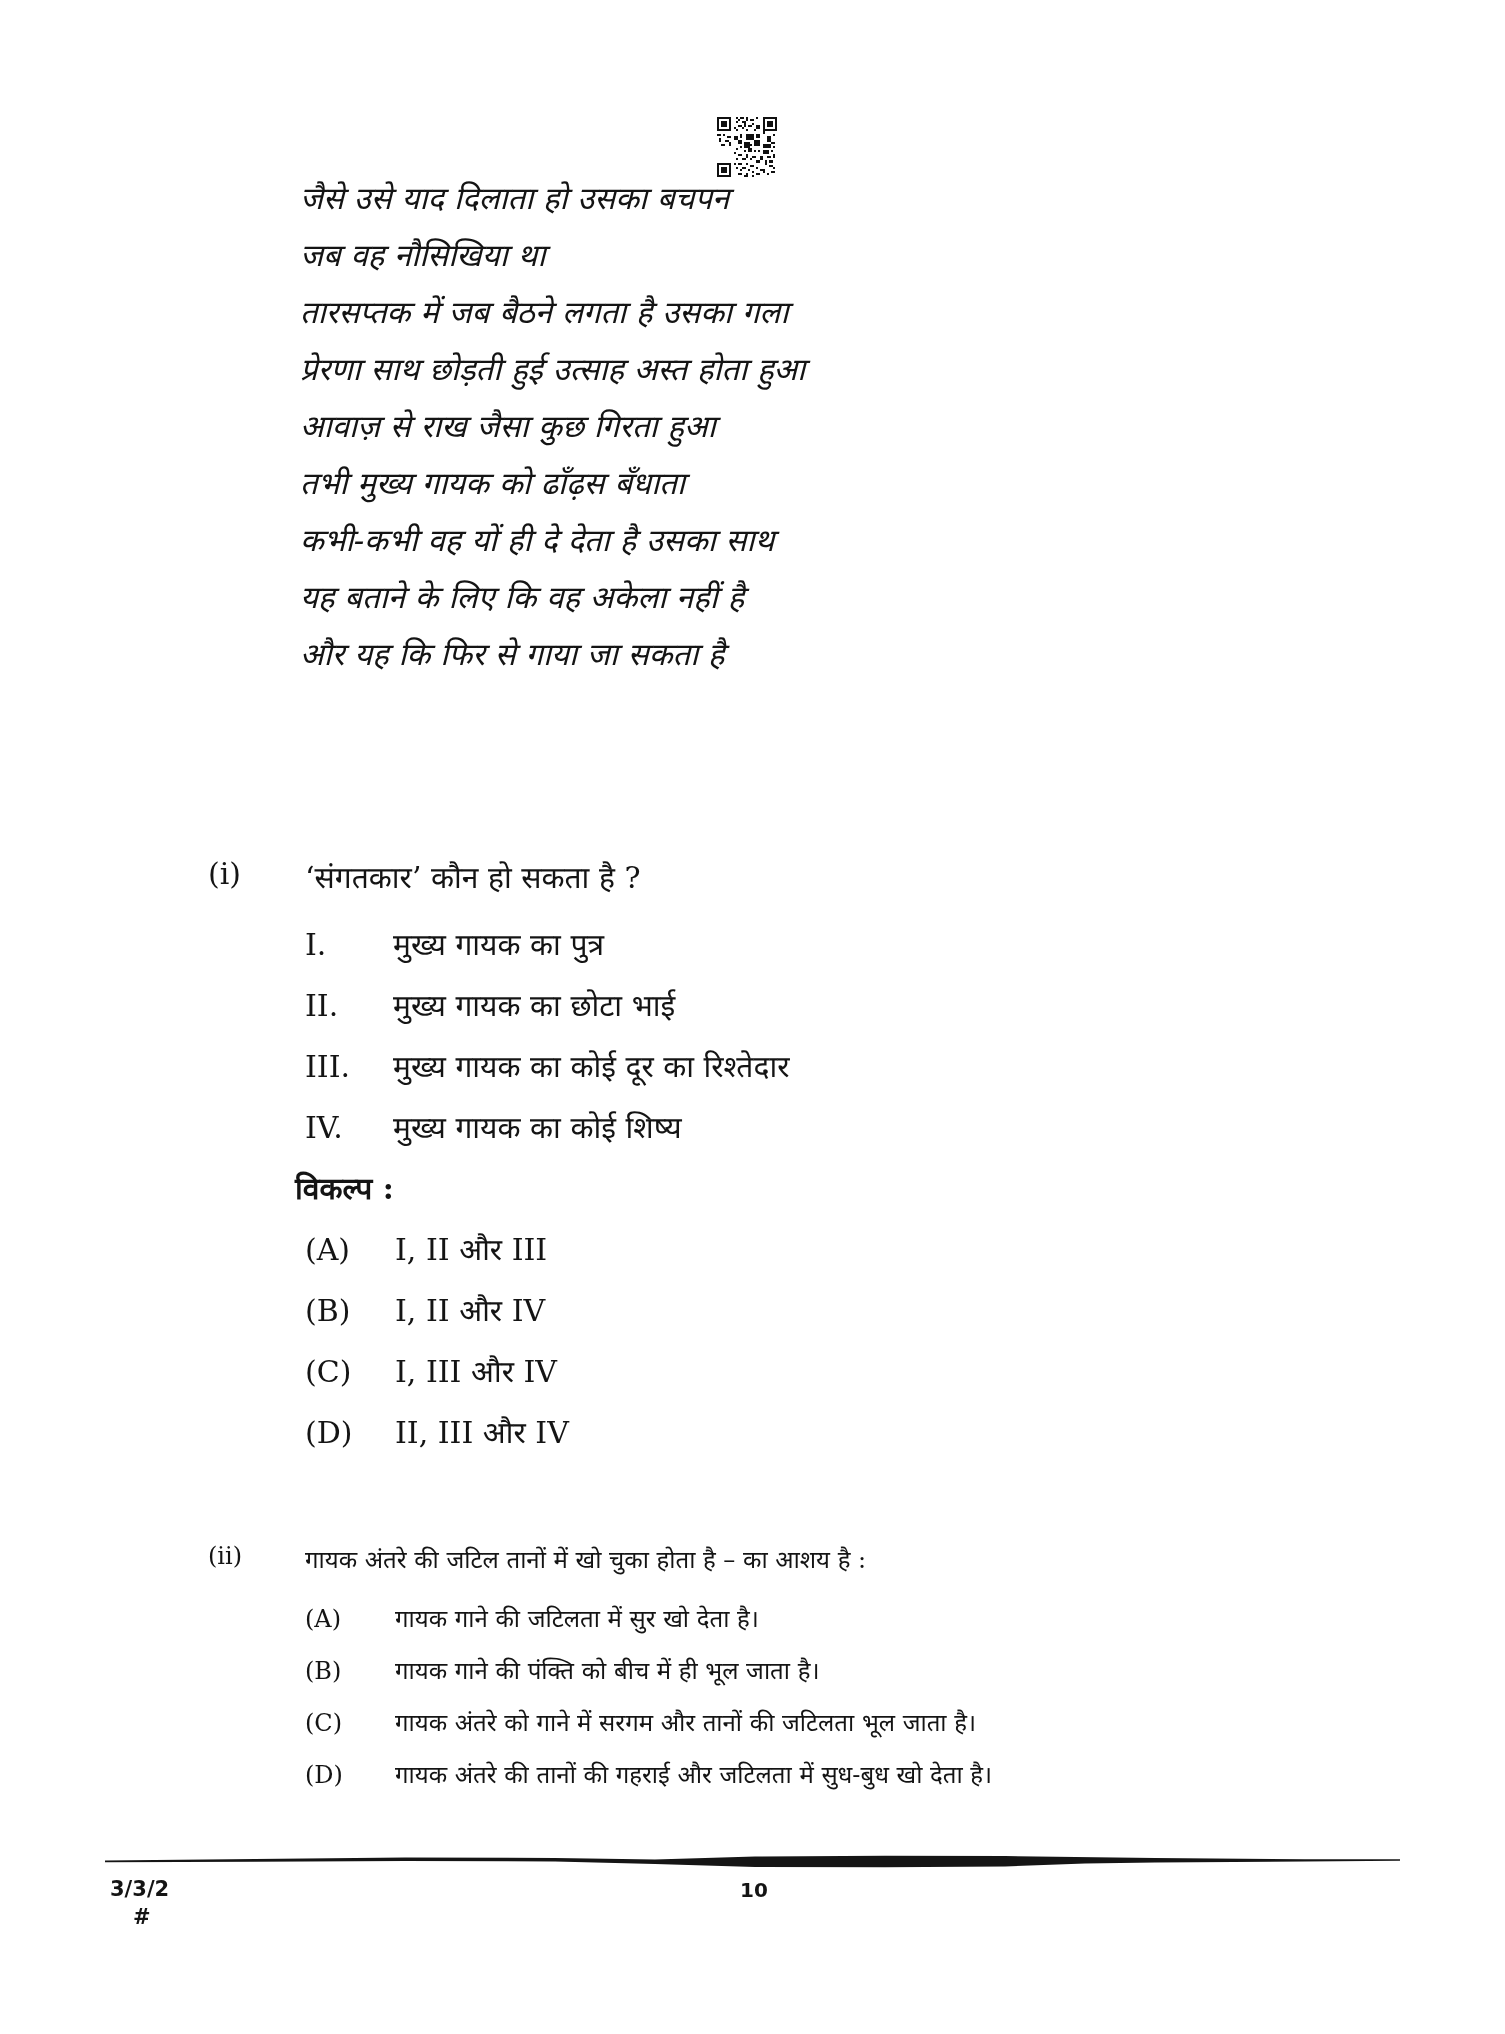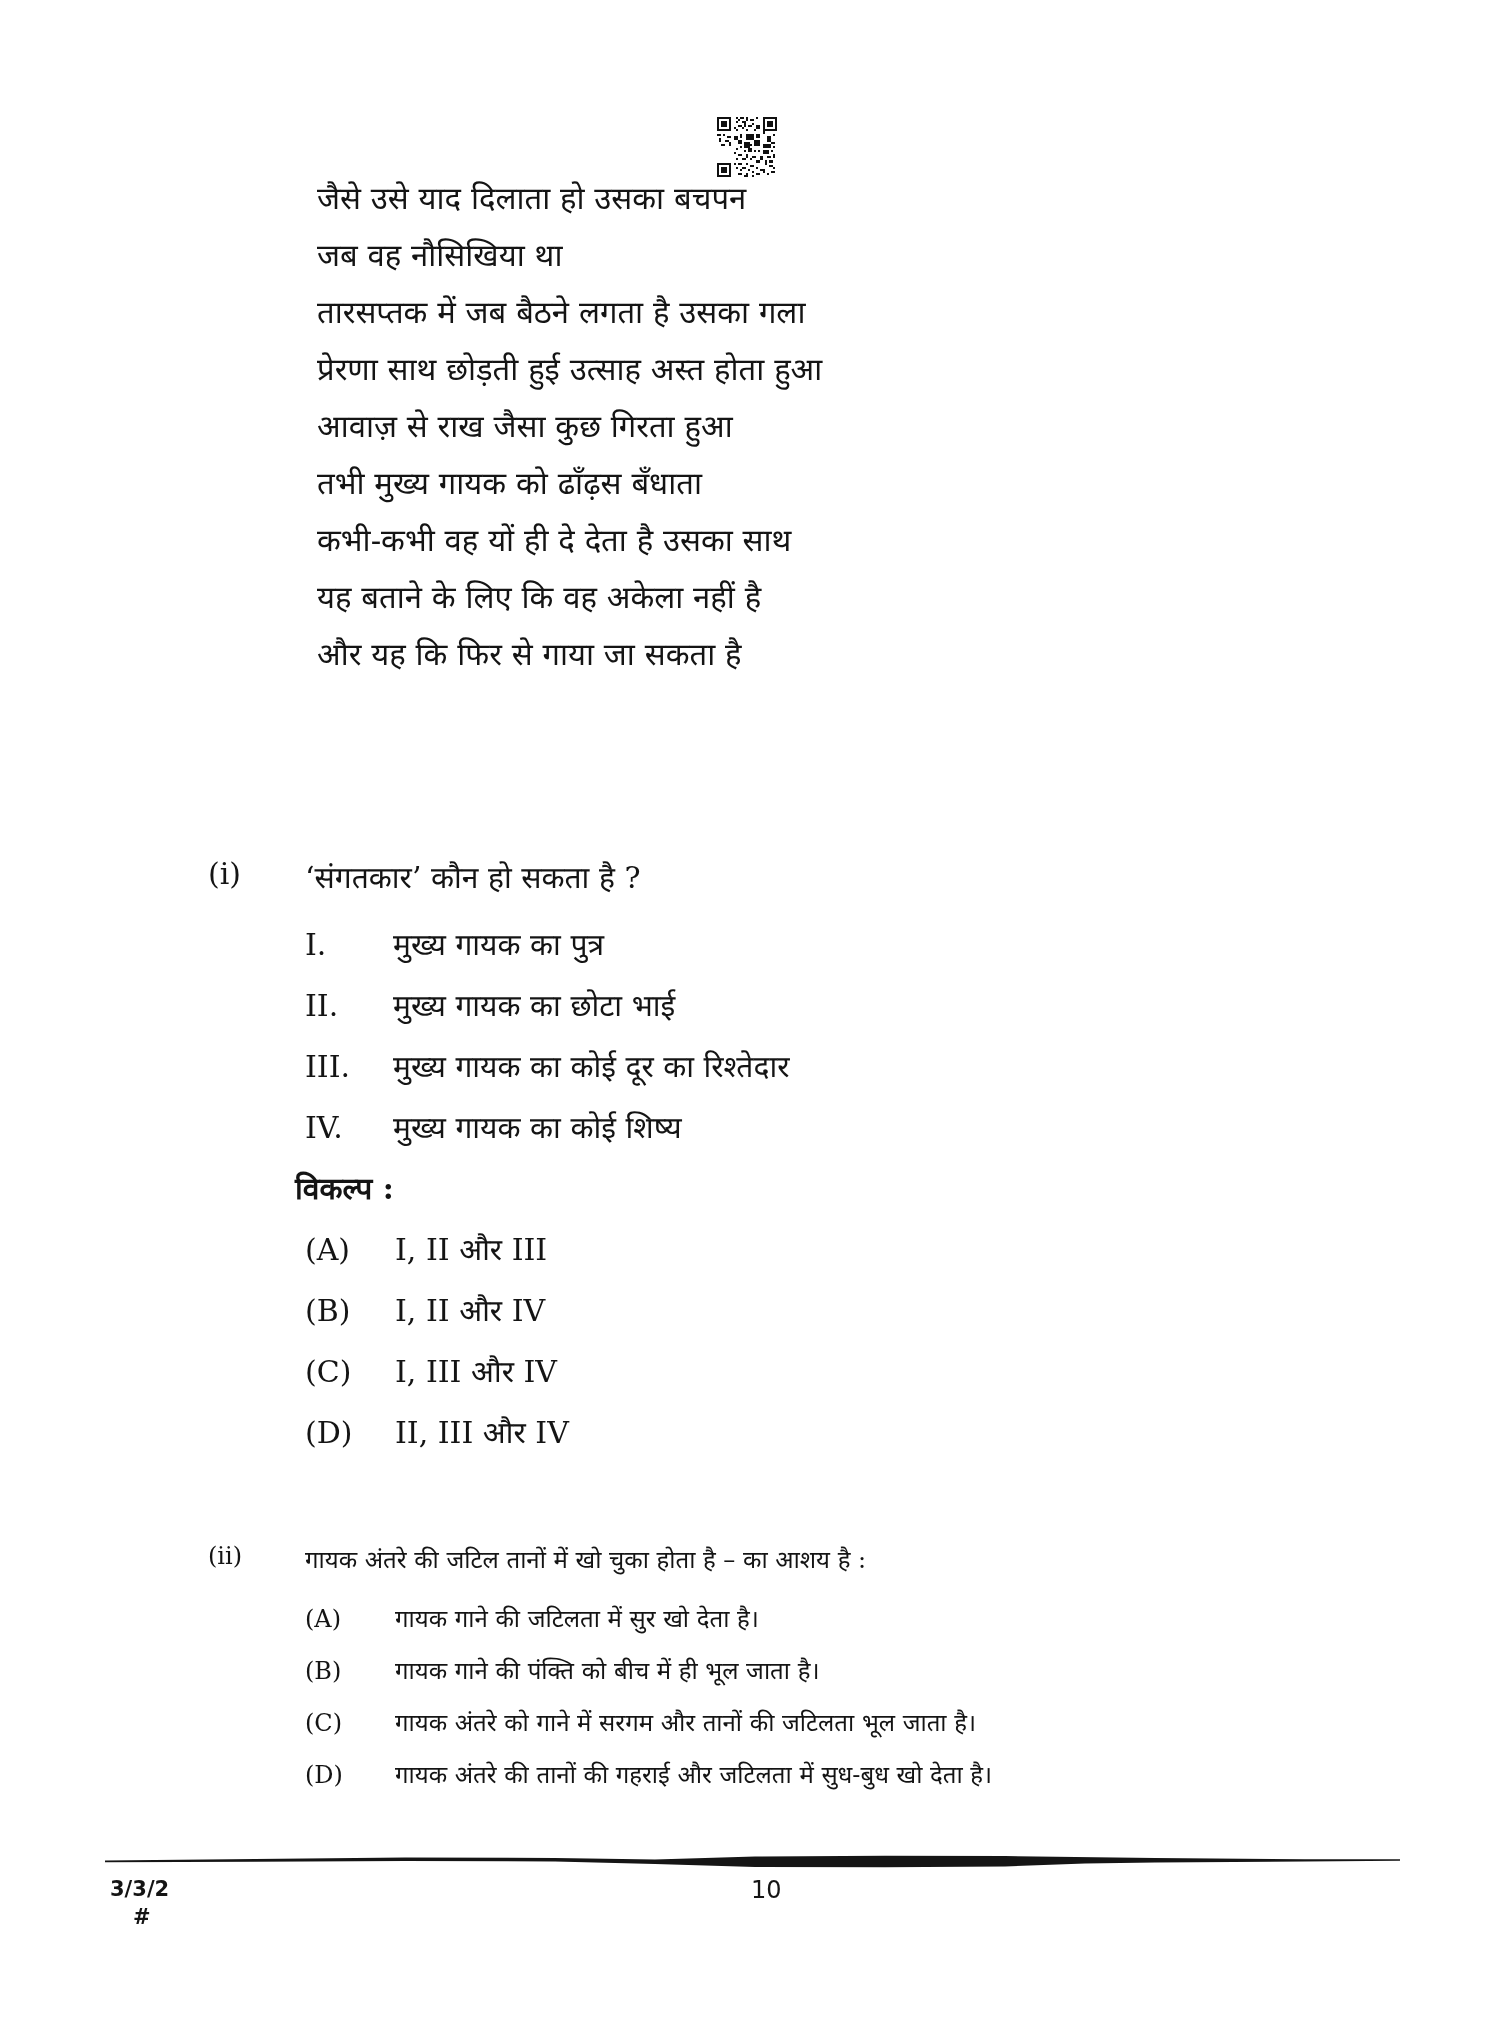--- a/index.html
+++ b/index.html
@@ -6,21 +6,21 @@
   body{
     width:1505px;height:2034px;background:#ffffff;
     font-family:"DejaVu Serif","Liberation Serif",serif;
     color:#141414;
     position:relative;overflow:hidden;
   }
   .page{position:absolute;inset:0;}
 
   .qr{position:absolute;left:717px;top:117px;width:60px;height:60px;}
 
-  .poem{position:absolute;left:317px;top:170px;font-size:31px;font-weight:500;}
+  .poem{position:absolute;left:300px;top:170px;font-size:31px;font-weight:500;font-style:italic;}
   .poem-line{height:57px;line-height:57px;white-space:nowrap;}
 
   .q-block{position:absolute;left:208px;font-size:30px;}
   .q-head{display:flex;align-items:flex-start;}
   .q-marker{width:97px;flex:0 0 97px;}
   .q-text{white-space:nowrap;}
 
   .statements{margin-left:97px;margin-top:30px;}
   .statement{display:flex;line-height:36px;margin-bottom:25px;white-space:nowrap;}
   .numeral{width:88px;flex:0 0 88px;}
@@ -34,21 +34,21 @@
   #q2{font-size:24px;}
   #q2 .options{margin-top:26px;}
   #q2 .option{margin-bottom:16px;}
 
   .footer-rule{position:absolute;left:105px;top:1853px;width:1295px;height:16px;}
   .paper-code{position:absolute;left:110px;top:1876px;
     font-family:"DejaVu Sans","Liberation Sans",sans-serif;
     font-weight:bold;font-size:21px;line-height:26px;}
   .page-number{position:absolute;left:740px;top:1878px;
     font-family:"DejaVu Sans","Liberation Sans",sans-serif;
-    font-weight:normal;font-size:24px;line-height:24px;margin-left:11px;}
+    font-weight:bold;font-size:20px;line-height:24px;}
   .hash-mark{position:absolute;left:133px;top:1906px;
     font-family:"DejaVu Sans","Liberation Sans",sans-serif;
     font-weight:bold;font-size:21px;line-height:22px;}
 </style>
 </head>
 <body>
 
 <div class="page">
 
   <svg class="qr" viewBox="0 0 29 29" shape-rendering="crispEdges">

